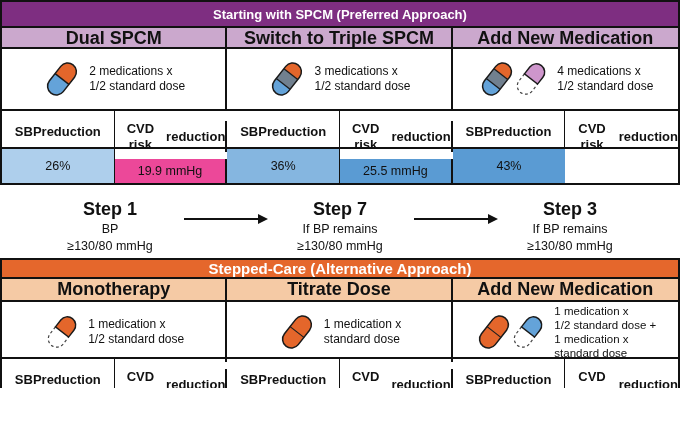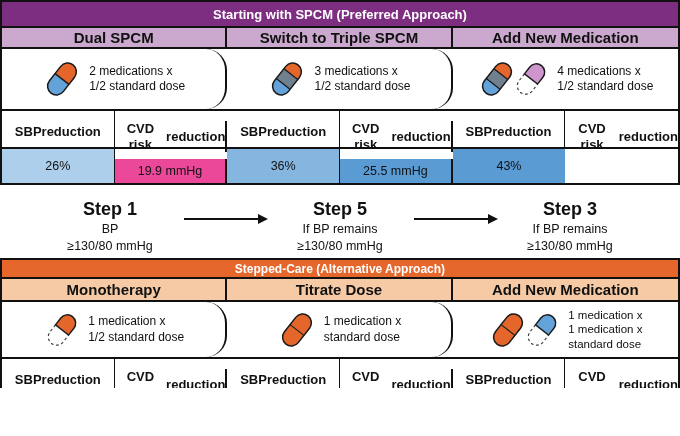--- a/index.html
+++ b/index.html
@@ -18,38 +18,38 @@
   .tbl {
     border: 2px solid #111111;
     width: 680px;
   }
   .band {
     display: flex; align-items: center; justify-content: center;
     color: #ffffff; font-weight: bold; font-size: 13px;
     border-bottom: 2px solid #111111;
   }
   .band.top-band { height: 26px; }
-  .band.bot-band { height: 19px; font-size: 12px; }
+  .band.bot-band { height: 19px; font-size: 15px; }
   .row { display: grid; }
   .c3 { grid-template-columns: 1fr 1fr 1fr; }
   .c6 { grid-template-columns: repeat(6, 1fr); }
   .row > div {
     display: flex; align-items: center; justify-content: center;
     border-right: 1.5px solid #111111;
     text-align: center;
   }
   .row.c3 > div { border-right-width: 2px; }
   .row.c6 > div:nth-child(2n) { border-right-width: 2px; margin-top: 10px; }
   .row > div:last-child { border-right: none; }
   .subhead-row { height: 21px; border-bottom: 2px solid #111111; }
   .subhead-row.bot { height: 23px; }
-  .subhead-row > div { font-weight: bold; font-size: 15px; }
+  .subhead-row > div { font-weight: bold; font-size: 18px; }
   .pill-row { height: 62px; border-bottom: 2px solid #111111; background: #ffffff; }
   .pill-row.bot { height: 57px; }
-  .pill-cell { gap: 7px; padding: 2px 4px; border-radius: 21px; }
+  .pill-cell { gap: 7px; padding: 2px 4px; }
   .pills { display: flex; align-items: center; }
   .pills svg + svg { margin-left: -5px; }
   .dose { text-align: left; font-size: 12px; line-height: 1.28; }
   .dose.tight { font-size: 11.5px; line-height: 1.22; }
   .dose-line { display: block; }
   .metric-row { height: 38px; border-bottom: 2px solid #111111; background: #ffffff; }
   .metric-row > div { flex-direction: row; font-weight: bold; font-size: 13px; line-height: 1.2; text-align: center; }
   .value-row { height: 34px; }
   .value-row.bot { height: 28px; }
   .value-row > div { font-size: 12.5px; }
@@ -197,21 +197,21 @@
   </section>
 
   <section class="steps">
     <div class="step">
       <div class="step-title">Step 1</div>
       <div>BP</div>
       <div>≥130/80 mmHg</div>
     </div>
     <div class="arrow"></div>
     <div class="step">
-      <div class="step-title">Step 5</div>
+      <div class="step-title">Step 7</div>
       <div>If BP remains</div>
       <div>≥130/80 mmHg</div>
     </div>
     <div class="arrow"></div>
     <div class="step">
       <div class="step-title">Step 3</div>
       <div>If BP remains</div>
       <div>≥130/80 mmHg</div>
     </div>
   </section>
@@ -268,20 +268,21 @@
           </svg>
           <svg width="38" height="42" viewBox="0 0 48 50">
             <g transform="rotate(38 24 25)">
               <path d="M13.5,25 L13.5,36 A10.5,10.5 0 0 0 34.5,36 L34.5,25" fill="#ffffff" stroke="#444444" stroke-width="1.5" stroke-dasharray="3.5 3.2"></path>
               <path d="M13.5,25 L13.5,14 A10.5,10.5 0 0 1 34.5,14 L34.5,25 Z" stroke="#1a1a1a" stroke-width="1.8" fill="#64A3D9"></path>
             </g>
           </svg>
         </span>
         <span class="dose tight">
           <span class="dose-line">1 medication x</span>
+          <span class="dose-line">1/2 standard dose +</span>
           <span class="dose-line">1 medication x</span>
           <span class="dose-line">standard dose</span>
         </span>
       </div>
     </div>
 
     <div class="row c6 metric-row">
       <div>
           <span>SBP</span>
           <span>reduction</span>

